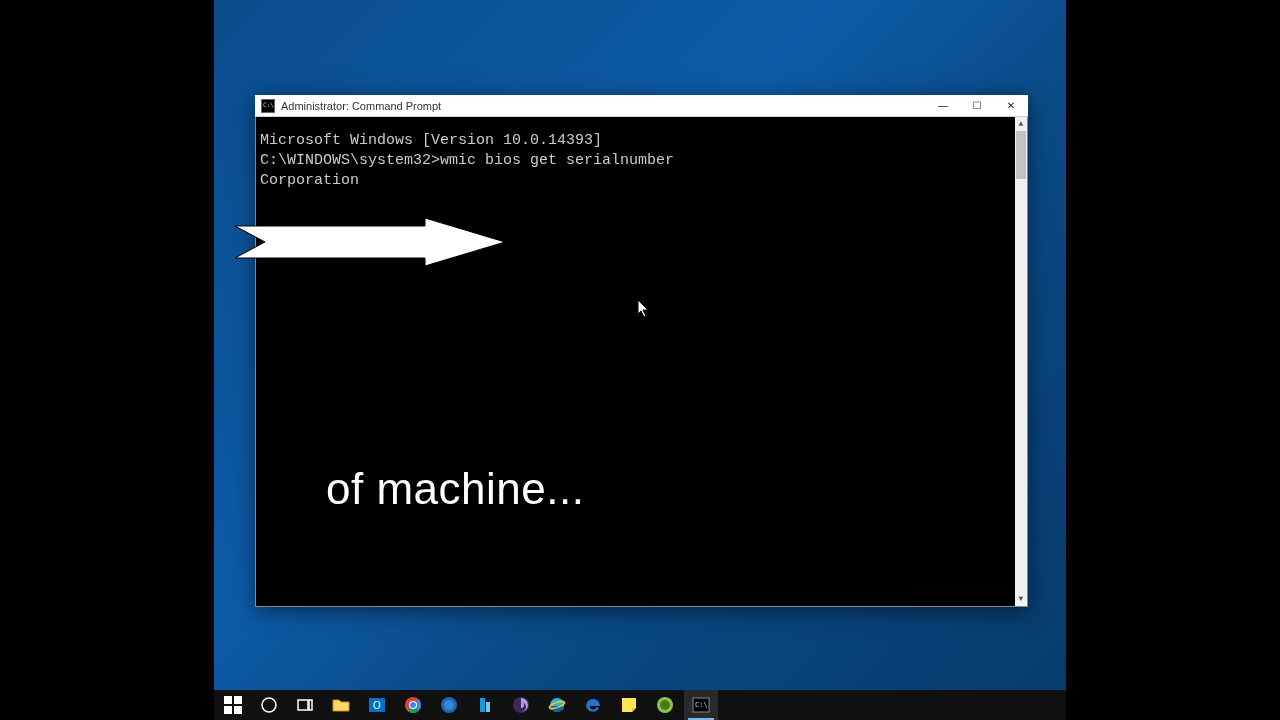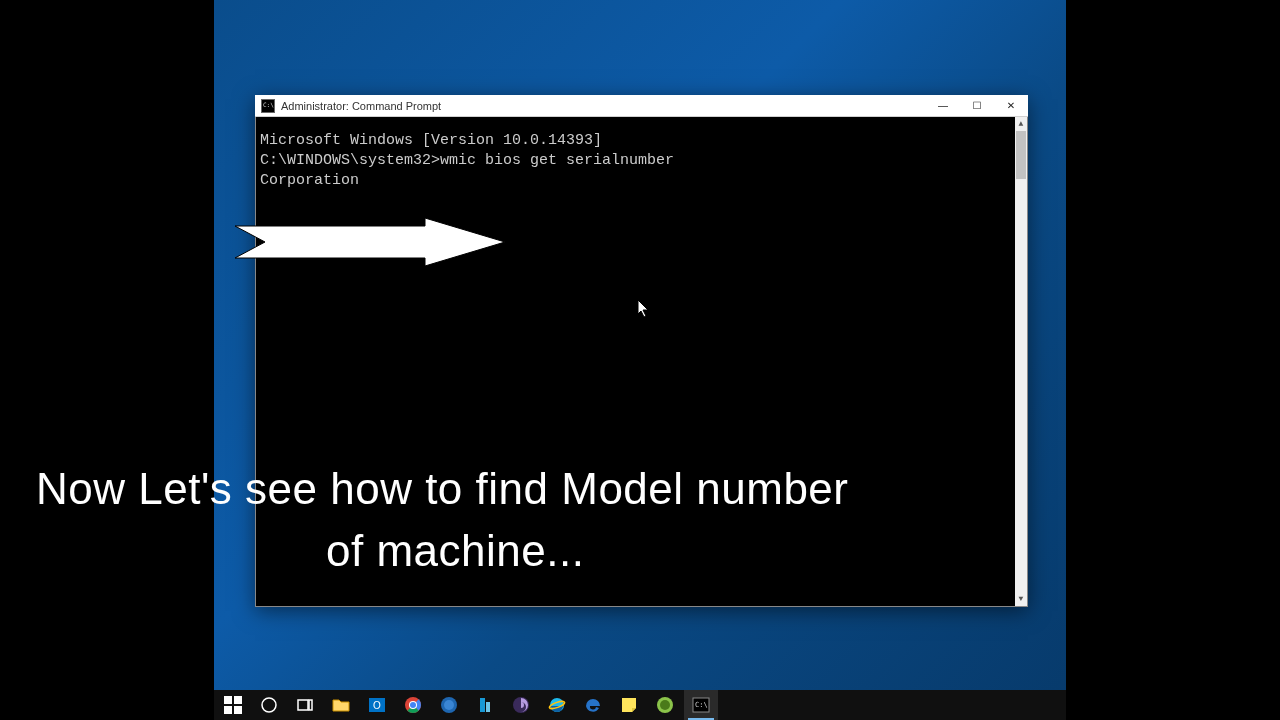--- a/index.html
+++ b/index.html
@@ -170,21 +170,20 @@
       <div class="arrow down">▼</div>
     </div>
   </div>
 </div>
 
 <svg class="arrow-callout" viewBox="0 0 270 48">
   <polygon points="0,8 190,8 190,0 270,24 190,48 190,40 0,40 30,24" fill="#fff" stroke="#000" stroke-width="1"></polygon>
 </svg>
 
 <div class="caption">
-  <span>Now Let's see how to find Model number</span>
   <span class="l2">of machine...</span>
 </div>
 
 <svg class="mouse" viewBox="0 0 12 18">
   <polygon points="0,0 0,14 3,11 6,17 8,16 5,10 10,10" fill="#fff" stroke="#000" stroke-width="1"></polygon>
 </svg>
 
 <div class="taskbar">
   <div class="tb-item">
     <svg class="tico" viewBox="0 0 18 18">

